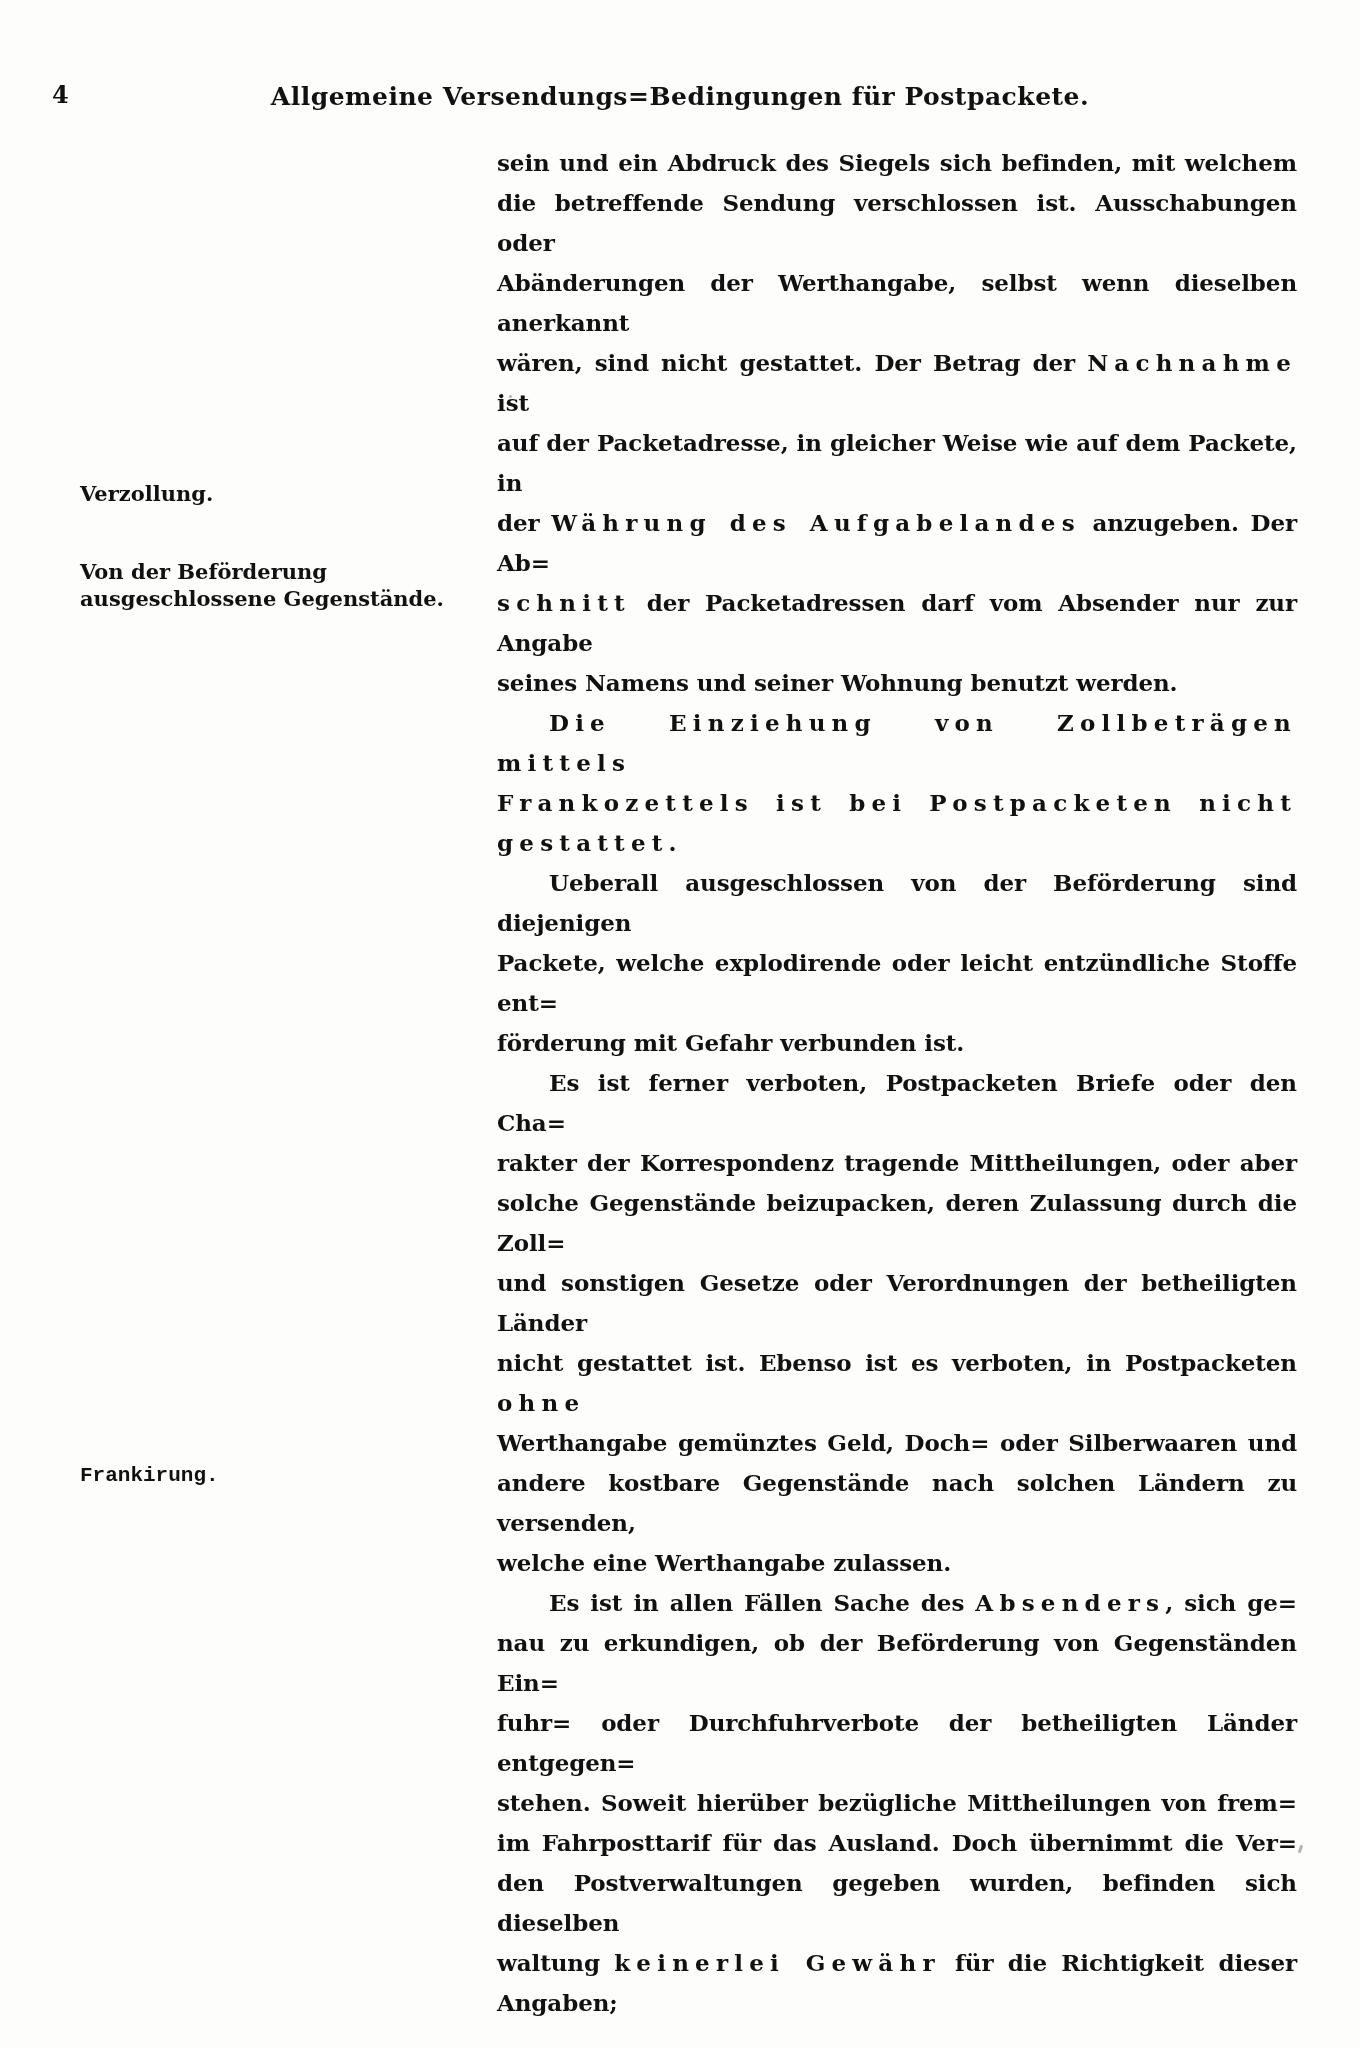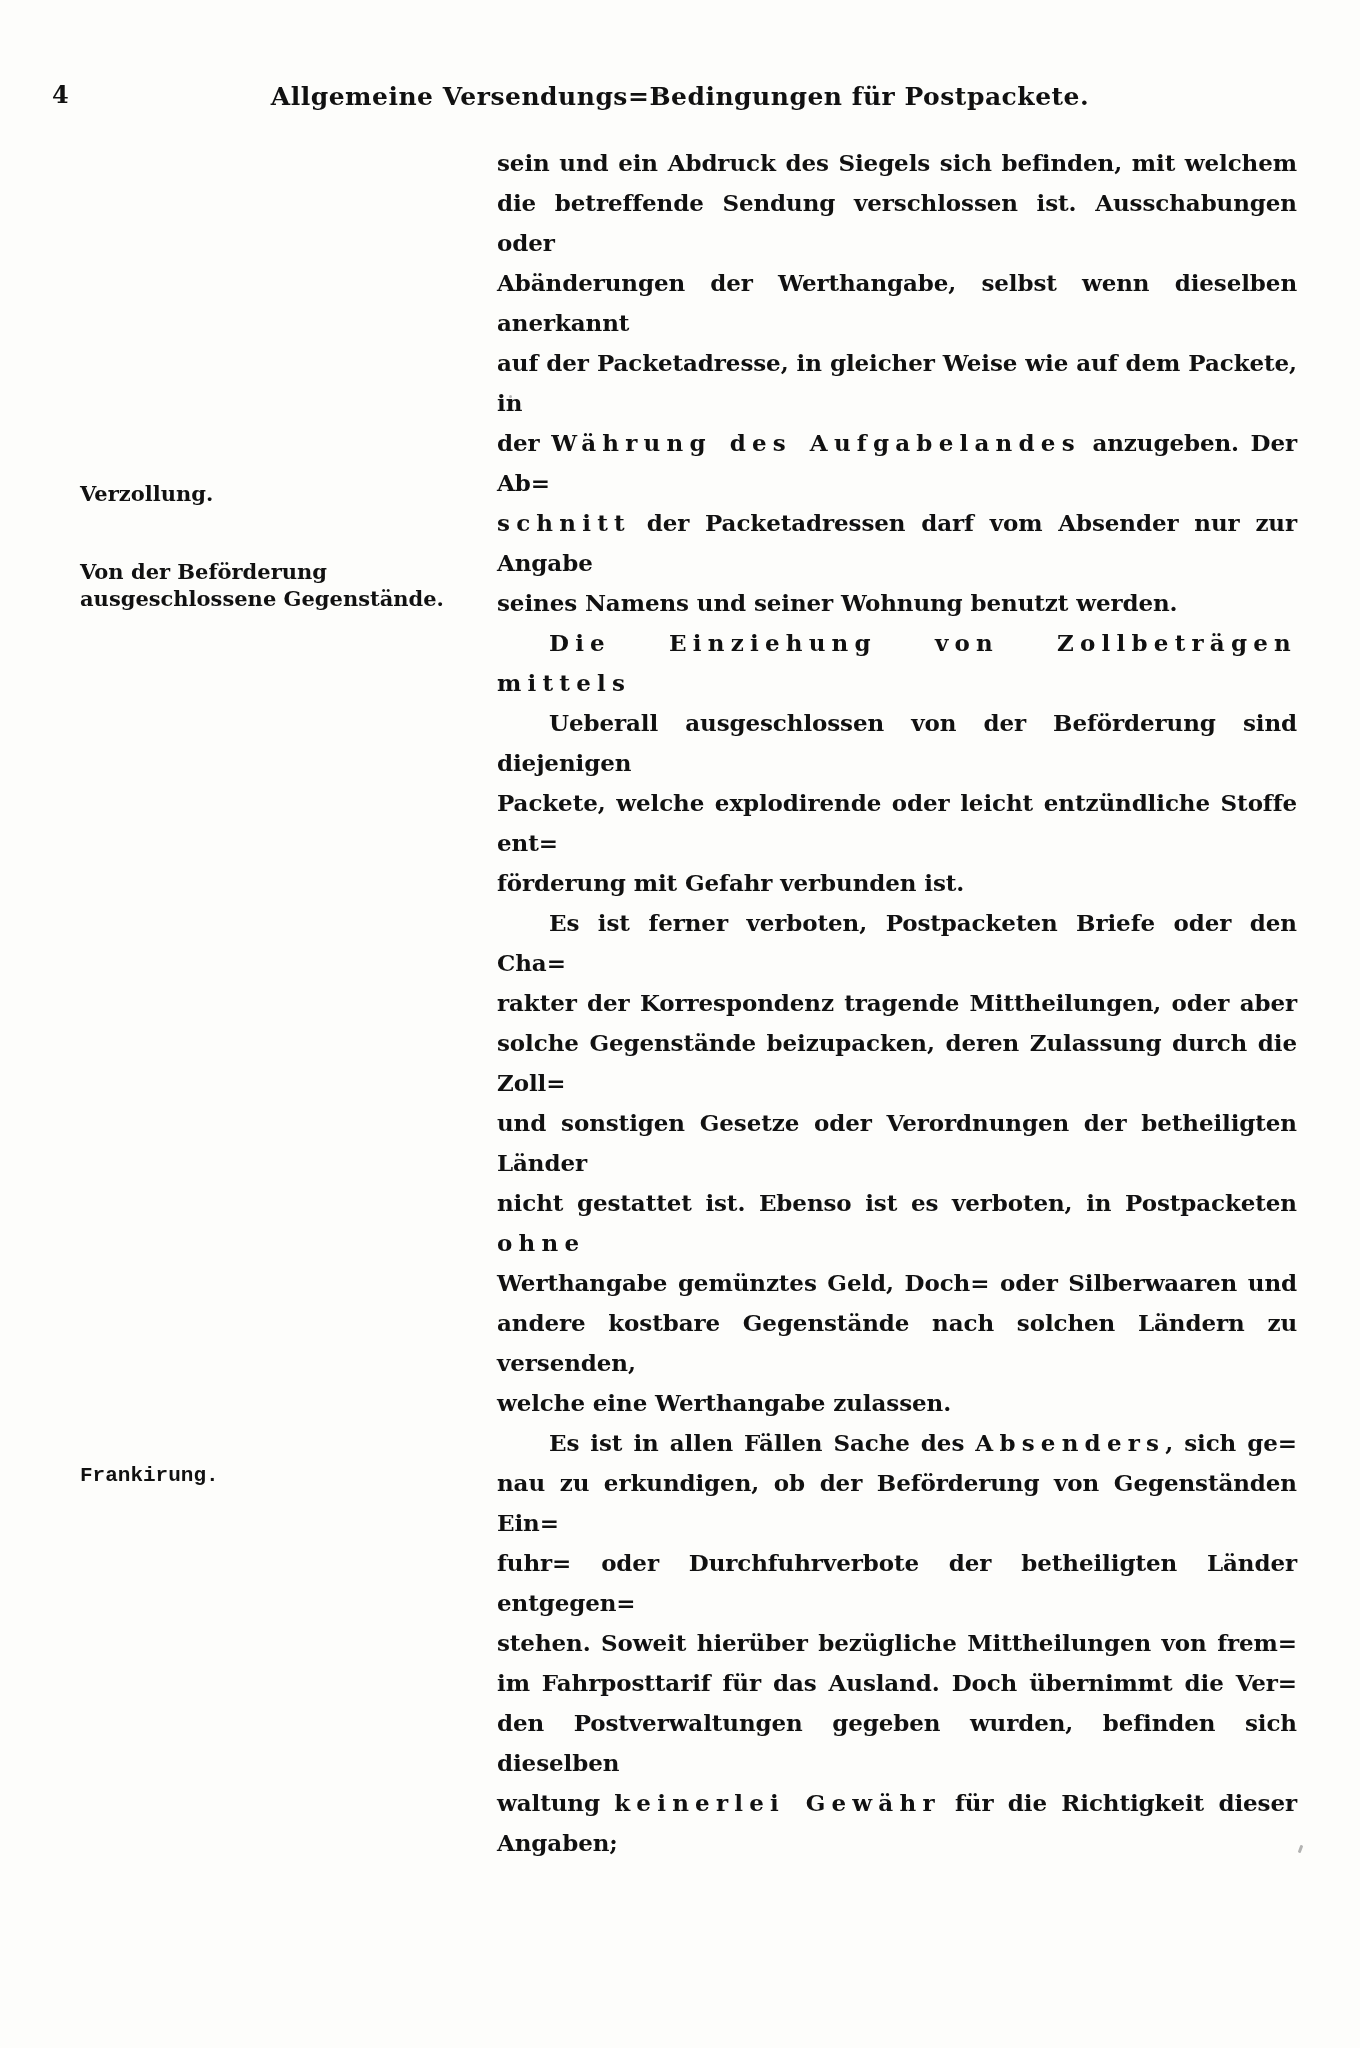--- a/index.html
+++ b/index.html
@@ -82,25 +82,27 @@
   <div class="margin-note mn1">Verzollung.</div>
 
   <div class="margin-note mn2">Von der Beförderung ausgeschlossene Gegenstände.</div>
 
   <div class="margin-note mn3">Frankirung.</div>
 
   <div class="body-col">
       <div class="line j"><span>sein und ein Abdruck des Siegels sich befinden, mit welchem</span></div>
       <div class="line j"><span>die betreffende Sendung verschlossen ist. Ausschabungen oder</span></div>
       <div class="line j"><span>Abänderungen der Werthangabe, selbst wenn dieselben anerkannt</span></div>
+      <div class="line j"><span>wären, sind nicht gestattet. Der Betrag der </span><span class="sp">Nachnahme</span><span> ist</span></div>
       <div class="line j"><span>auf der Packetadresse, in gleicher Weise wie auf dem Packete, in</span></div>
       <div class="line j"><span>der </span><span class="sp">Währung des Aufgabelandes</span><span> anzugeben. Der Ab=</span></div>
       <div class="line j"><span class="sp">schnitt</span><span> der Packetadressen darf vom Absender nur zur Angabe</span></div>
       <div class="line"><span>seines Namens und seiner Wohnung benutzt werden.</span></div>
       <div class="line j in"><span class="sp">Die Einziehung von Zollbeträgen mittels</span></div>
+      <div class="line j"><span class="sp">Frankozettels ist bei Postpacketen nicht gestattet.</span></div>
       <div class="line j in"><span>Ueberall ausgeschlossen von der Beförderung sind diejenigen</span></div>
       <div class="line j"><span>Packete, welche explodirende oder leicht entzündliche Stoffe ent=</span></div>
       <div class="line"><span>förderung mit Gefahr verbunden ist.</span></div>
       <div class="line j in"><span>Es ist ferner verboten, Postpacketen Briefe oder den Cha=</span></div>
       <div class="line j"><span>rakter der Korrespondenz tragende Mittheilungen, oder aber</span></div>
       <div class="line j"><span>solche Gegenstände beizupacken, deren Zulassung durch die Zoll=</span></div>
       <div class="line j"><span>und sonstigen Gesetze oder Verordnungen der betheiligten Länder</span></div>
       <div class="line j"><span>nicht gestattet ist. Ebenso ist es verboten, in Postpacketen </span><span class="sp">ohne</span></div>
       <div class="line j"><span>Werthangabe gemünztes Geld, Doch= oder Silberwaaren und</span></div>
       <div class="line j"><span>andere kostbare Gegenstände nach solchen Ländern zu versenden,</span></div>

